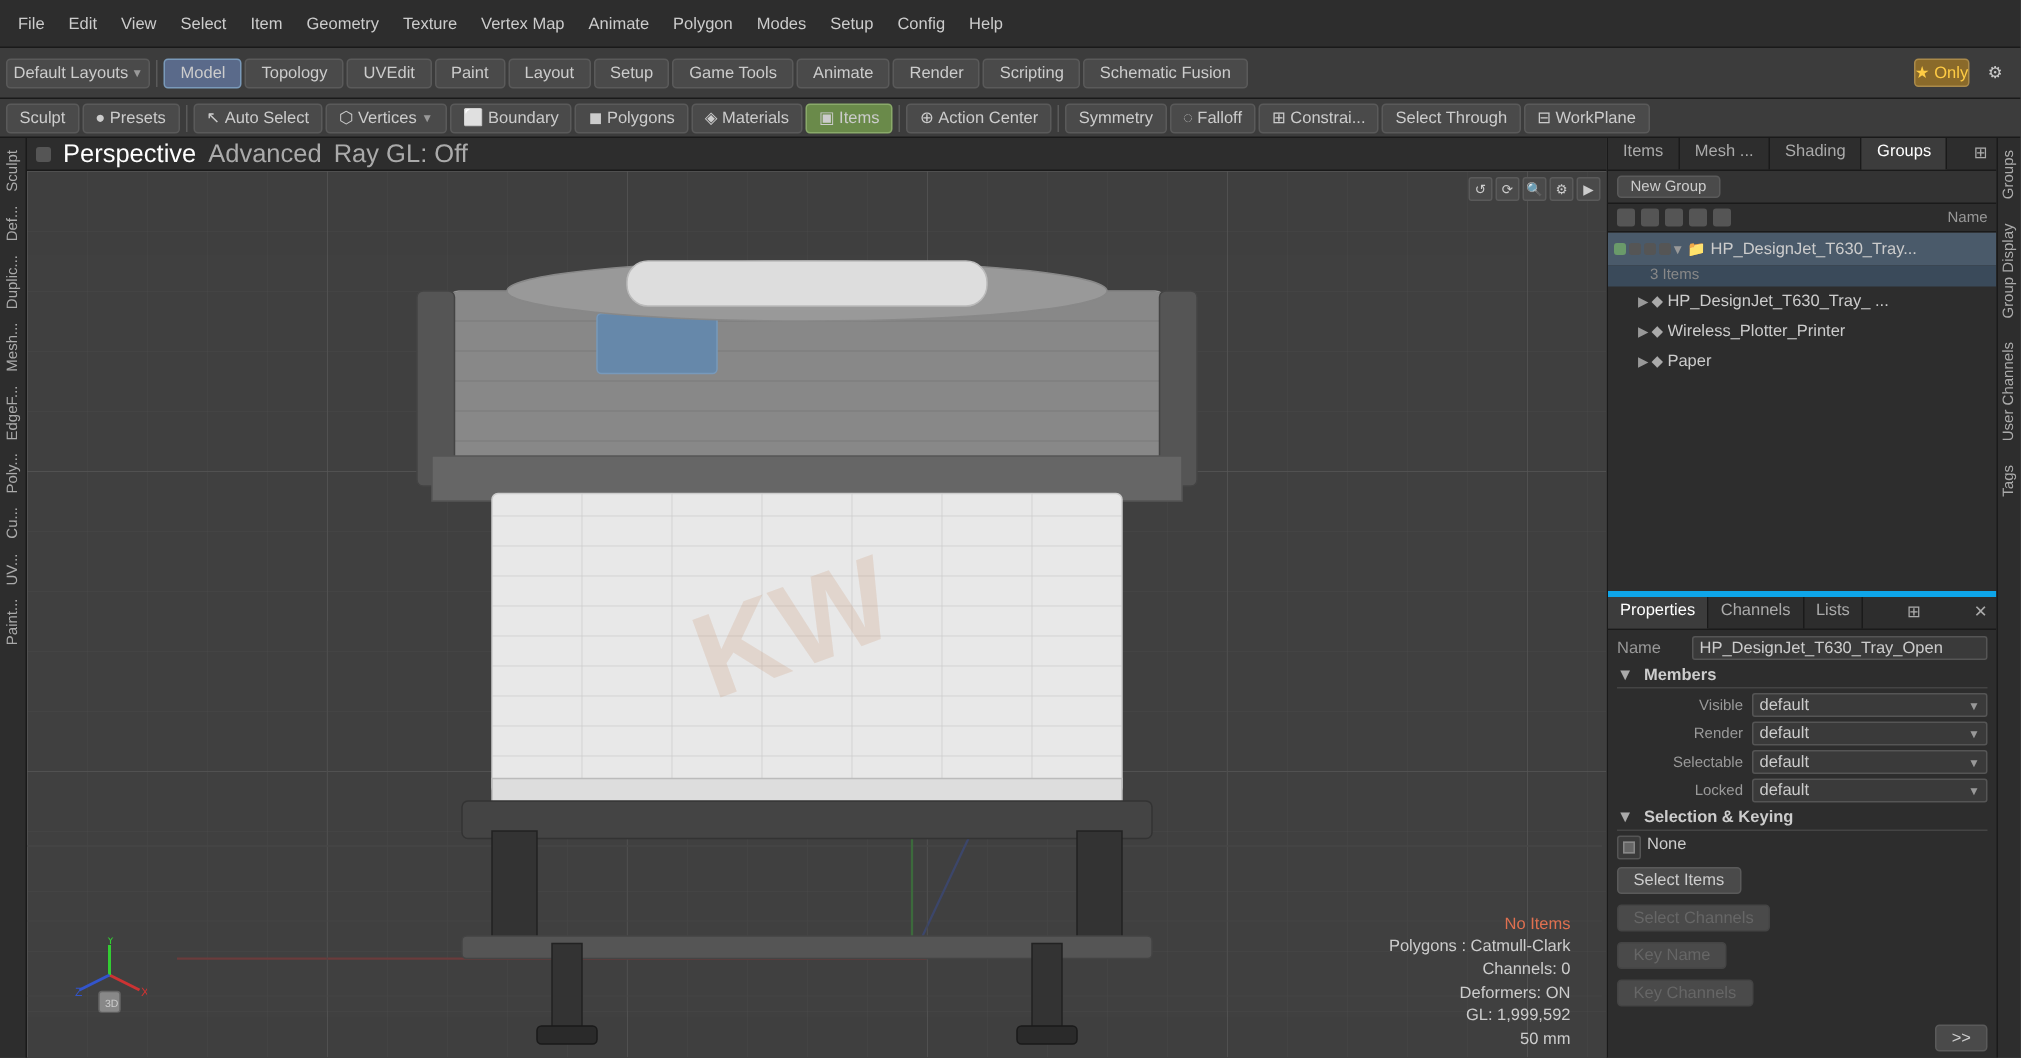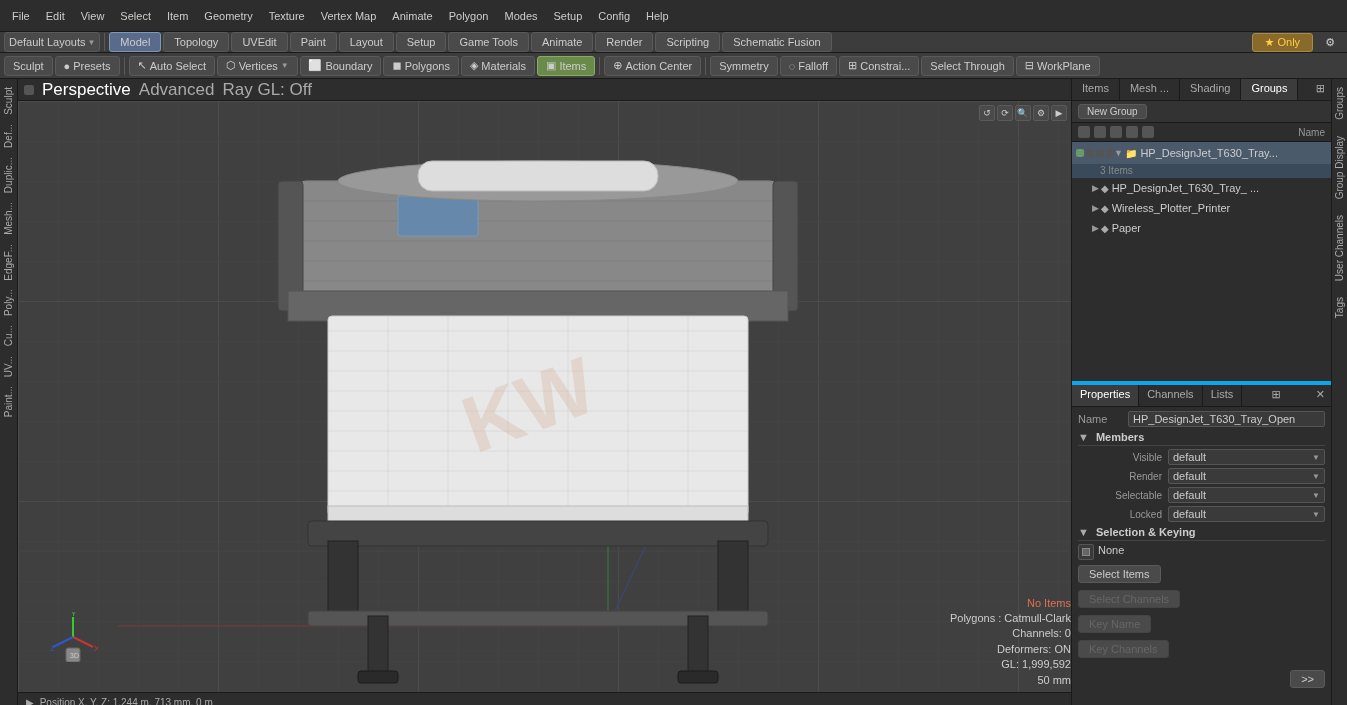--- a/index.html
+++ b/index.html
@@ -3,29 +3,29 @@
   <meta charset="utf-8">
   <style>
     * { box-sizing: border-box; margin: 0; padding: 0; }
     body { background: #3a3a3a; color: #ccc; font-family: Arial, sans-serif; font-size: 11px; width: 1347px; height: 705px; overflow: hidden; }
 
     
     #menu-bar { background: #2d2d2d; height: 32px; display: flex; align-items: center; padding: 0 4px; border-bottom: 1px solid #1a1a1a; }
     .menu-item { padding: 2px 8px; color: #ccc; cursor: pointer; font-size: 11px; }
 
     
-    #toolbar1 { background: #3c3c3c; height: 21px; display: flex; align-items: center; padding: 0 4px; gap: 2px; border-bottom: 1px solid #1a1a1a; }
+    #toolbar1 { background: #3c3c3c; height: 34px; display: flex; align-items: center; padding: 0 4px; gap: 2px; border-bottom: 1px solid #1a1a1a; }
     .toolbar-separator { width: 1px; background: #5a5a5a; height: 18px; margin: 0 2px; }
     .toolbar-dropdown { background: #4a4a4a; border: 1px solid #5a5a5a; border-radius: 3px; padding: 2px 4px; color: #ccc; font-size: 11px; display: flex; align-items: center; height: 20px; gap: 2px; cursor: pointer; }
     .chevron { font-size: 8px; color: #999; }
     #center-tabs { display: flex; gap: 2px; }
     .center-tab { padding: 2px 10px; background: #4a4a4a; border: 1px solid #5a5a5a; border-radius: 3px; color: #ccc; cursor: pointer; font-size: 11px; height: 20px; display: flex; align-items: center; }
     .center-tab.active { background: #5a6a8a; border-color: #7a9aba; }
     #right-star { margin-left: auto; display: flex; align-items: center; gap: 4px; }
-    .star-badge { background: #8a6a2a; border: 1px solid #aa8a4a; border-radius: 3px; padding: 2px 12px; color: #ffcc44; font-size: 11px; }
+    .star-badge { background: #8a6a2a; border: 1px solid #aa8a4a; border-radius: 3px; padding: 2px 0; color: #ffcc44; font-size: 11px; }
 
     
     #toolbar2 { background: #3c3c3c; height: 26px; display: flex; align-items: center; padding: 0 4px; gap: 2px; border-bottom: 1px solid #1a1a1a; }
     .tool-btn { background: #4a4a4a; border: 1px solid #5a5a5a; border-radius: 3px; padding: 2px 8px; color: #ccc; cursor: pointer; font-size: 11px; height: 20px; display: flex; align-items: center; gap: 3px; }
     .tool-btn.highlight { background: #5a6a4a; border-color: #7a8a6a; }
 
     
     #main { display: flex; height: calc(705px - 72px); }
 
     
@@ -88,21 +88,21 @@
     
     .prop-btn { background: #4a4a4a; border: 1px solid #5a5a5a; border-radius: 3px; padding: 2px 10px; color: #ccc; font-size: 11px; cursor: pointer; margin: 2px 0; }
     .prop-btn.disabled { color: #666; border-color: #444; cursor: default; }
     .prop-btns-row { display: flex; gap: 4px; margin: 3px 0; flex-wrap: wrap; }
 
     
     #right-strip { width: 16px; background: #2d2d2d; border-left: 1px solid #1a1a1a; display: flex; flex-direction: column; align-items: center; }
     .r-tab { writing-mode: vertical-rl; text-orientation: mixed; transform: rotate(180deg); font-size: 10px; color: #aaa; padding: 8px 2px; cursor: pointer; }
 
     
-    #vp-info { position: absolute; bottom: 4px; right: 0; text-align: right; color: #e07050; font-size: 11px; line-height: 1.4; }
+    #vp-info { position: absolute; bottom: 4px; right: 24px; text-align: right; color: #e07050; font-size: 11px; line-height: 1.4; }
     .vp-info-white { color: #ccc; }
 
     
     .grid-svg { position: absolute; inset: 0; width: 100%; height: 100%; opacity: 0.3; }
 
     
     #vp-icons-row { position: absolute; top: 4px; right: 4px; display: flex; gap: 2px; }
     .vp-icon { width: 16px; height: 16px; background: #4a4a4a; border: 1px solid #5a5a5a; border-radius: 2px; display: flex; align-items: center; justify-content: center; color: #ccc; font-size: 9px; cursor: pointer; }
 
     

